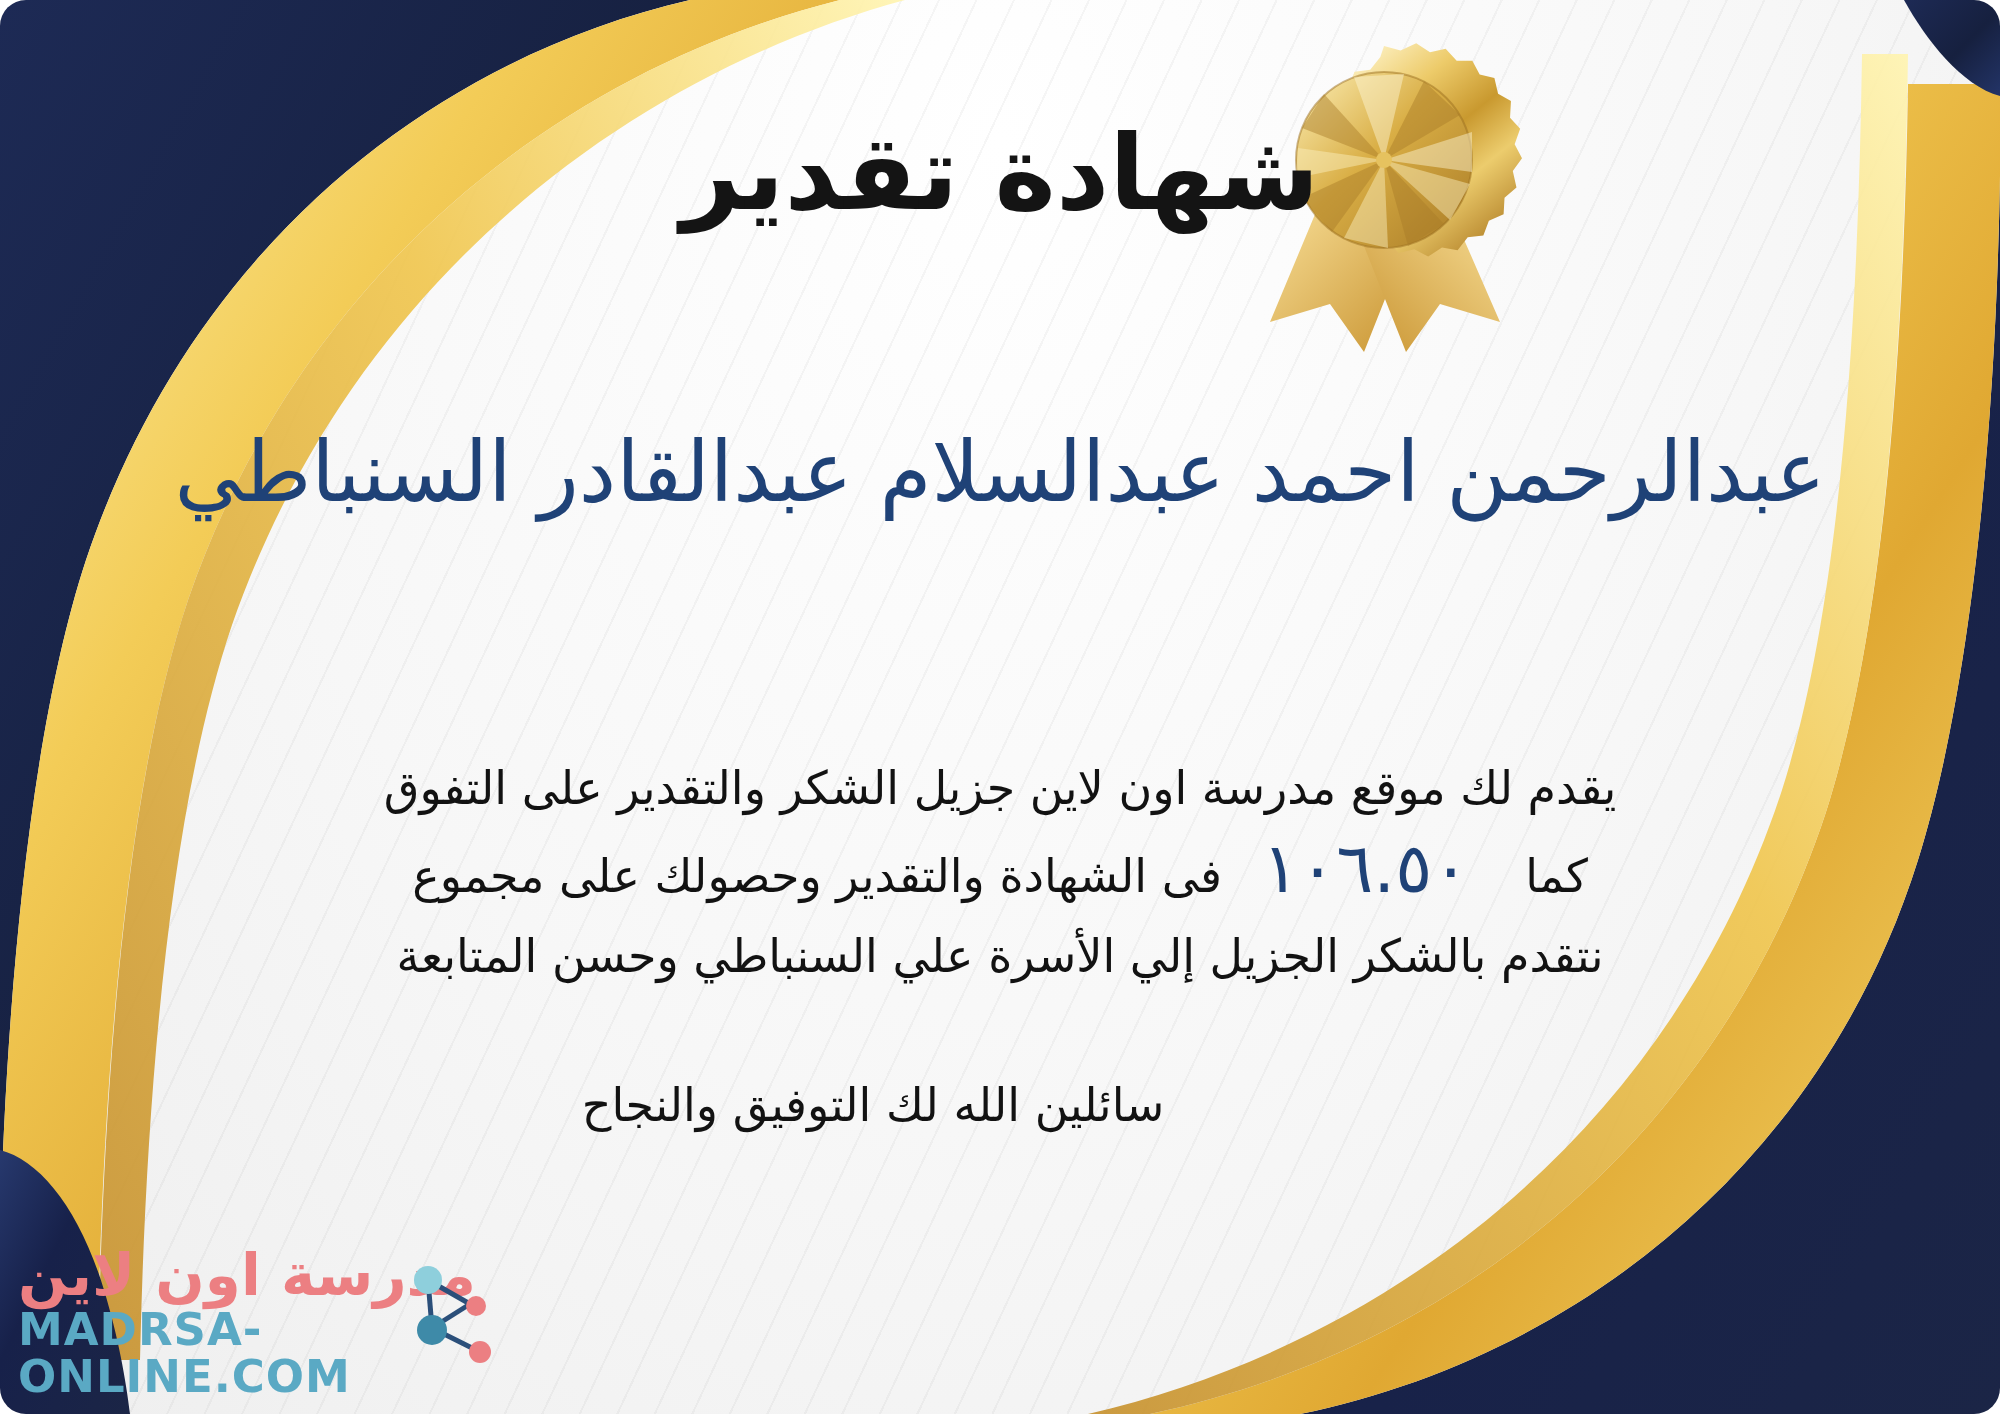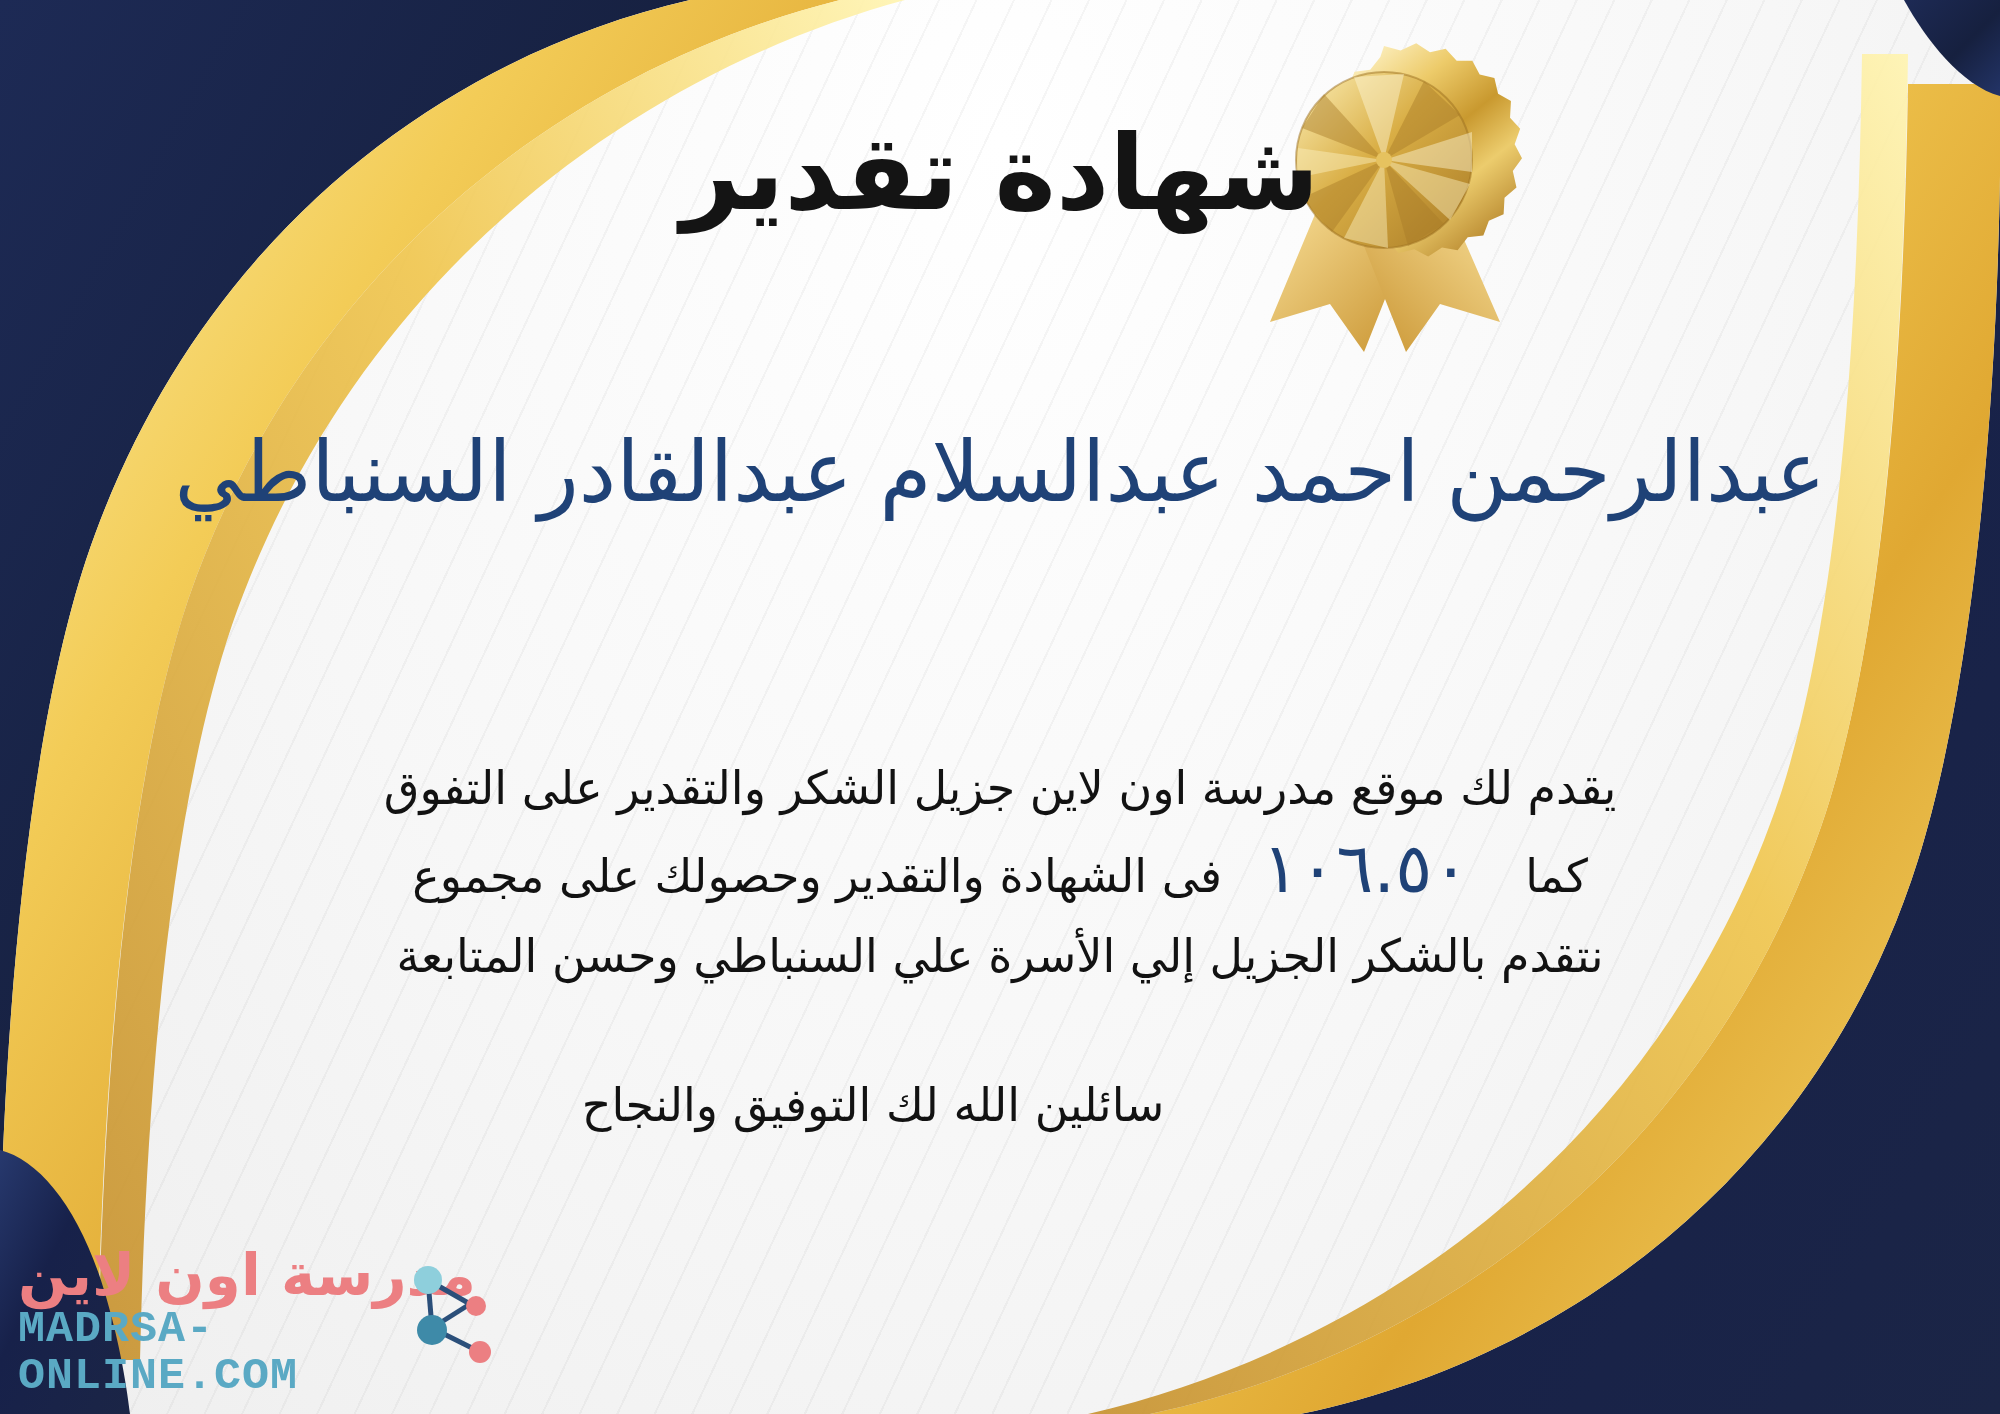--- a/index.html
+++ b/index.html
@@ -10,20 +10,21 @@
   }
   #cert{
     position:relative;width:2000px;height:1414px;overflow:hidden;
     background:
       repeating-linear-gradient(115deg,
         rgba(0,0,0,0.035) 0px,
         rgba(0,0,0,0.035) 2px,
         rgba(0,0,0,0.0) 2px,
         rgba(0,0,0,0.0) 34px),
       radial-gradient(ellipse at 50% 10%, #ffffff 0%, #f7f7f7 55%, #eeeeee 100%);
+    border-radius: 26px;
   }
   .deco{position:absolute;top:0;left:0;width:2000px;height:1414px;pointer-events:none;}
 
   
   .title{
     position:absolute;top:116px;left:0;width:2000px;
     text-align:center;
     font-size:104px;line-height:1.1;font-weight:700;
     color:#141414;
     direction:rtl;
@@ -60,21 +61,21 @@
     width:470px;height:150px;
     display:flex;flex-direction:column;justify-content:center;
   }
   .logo-row{display:flex;align-items:center;}
   .logo-ar{
     direction:rtl;font-size:58px;font-weight:700;color:#ec7f82;
     line-height:1.05;letter-spacing:-1px;
   }
   .logo-en{
     font-size:45px;font-weight:700;color:#5aa9c4;
-    letter-spacing:1px;line-height:1.05;font-family:Liberation Mono, monospace;
+    letter-spacing:1px;line-height:1.05;
   }
   .logo-mark{position:absolute;right:-6px;top:6px;width:96px;height:120px;}
 </style>
 </head>
 <body>
 
 <div id="cert">
 
   <svg class="deco" viewBox="0 0 2000 1414" preserveAspectRatio="none">
     <defs>

